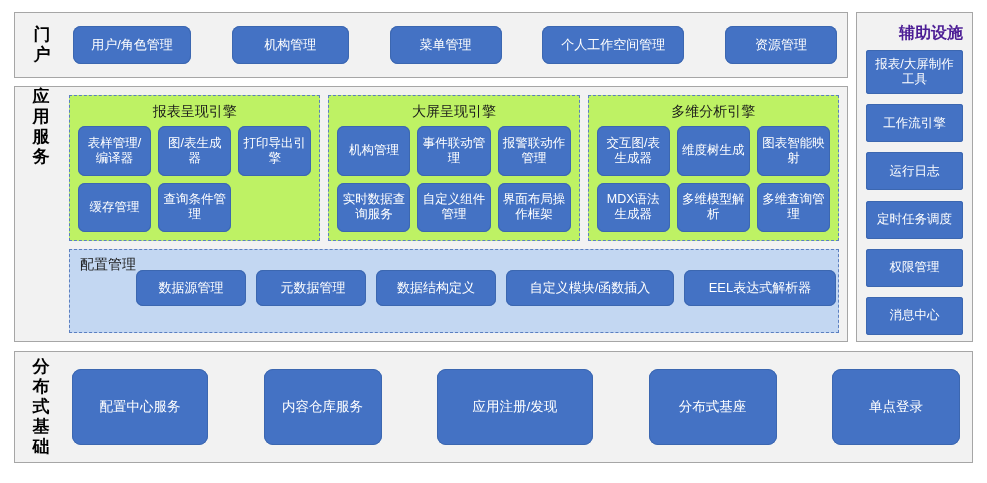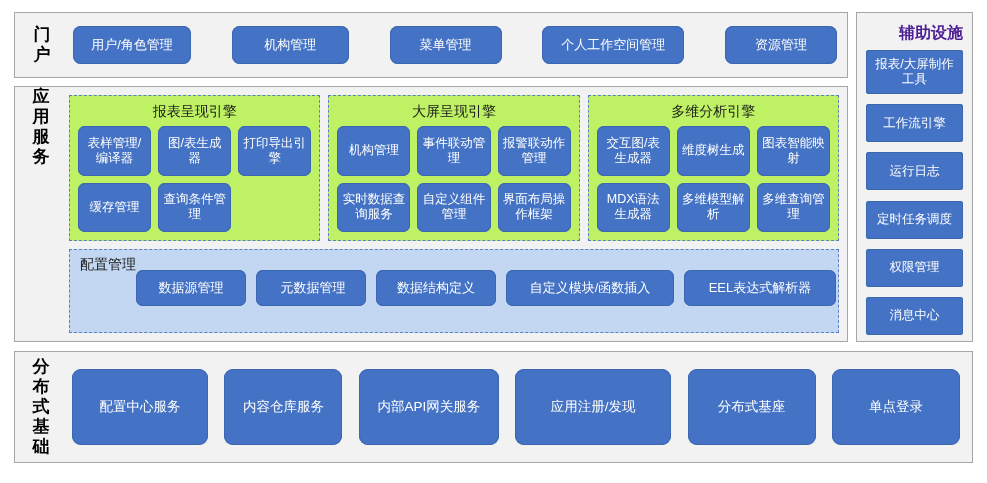--- a/index.html
+++ b/index.html
@@ -297,20 +297,19 @@
 
   <div class="panel" id="dist">
     <div class="side-label">分
 布
 式
 基
 础</div>
     <div id="dist-row">
         <div class="btn dark-edge" style="width: 136px;">配置中心服务</div>
         <div class="btn dark-edge" style="width: 118px;">内容仓库服务</div>
-        <div class="btn dark-edge" style="width: 140px;">内部API网关服务</div>
         <div class="btn dark-edge" style="width: 156px;">应用注册/发现</div>
         <div class="btn dark-edge" style="width: 128px;">分布式基座</div>
         <div class="btn dark-edge" style="width: 128px;">单点登录</div>
       </div>
   </div>
 
 </div>
 
 </body></html>

